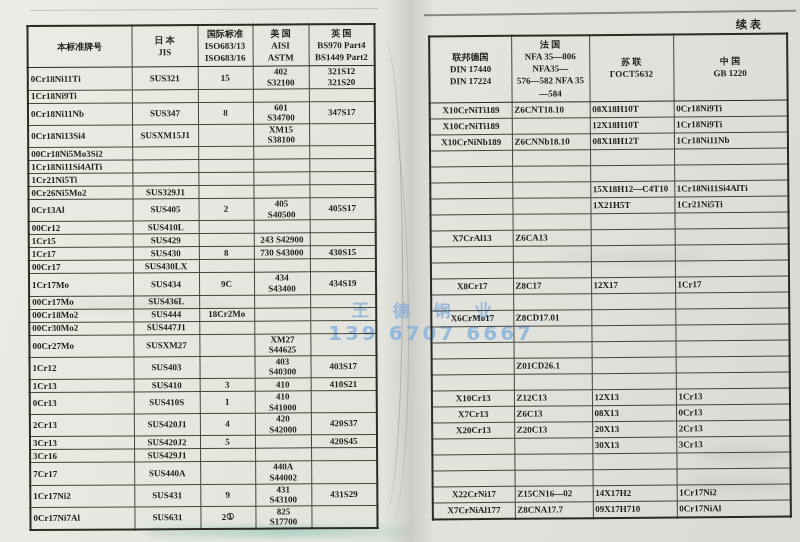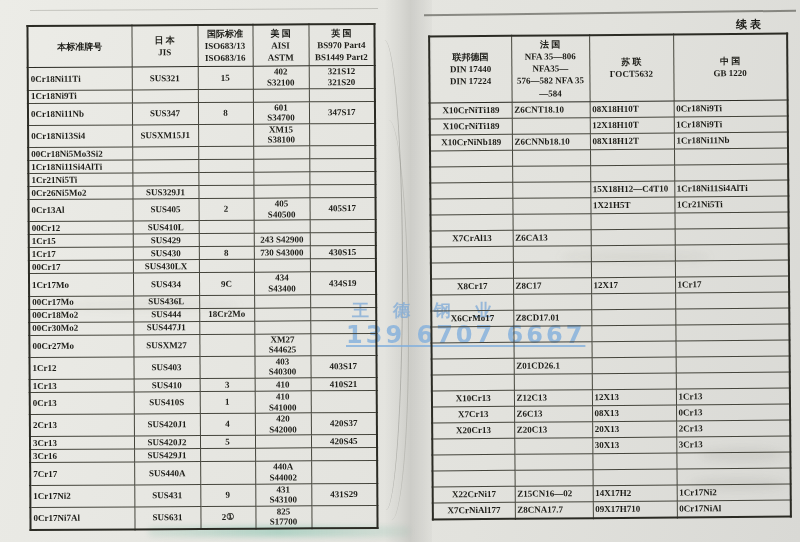--- a/index.html
+++ b/index.html
@@ -38,21 +38,21 @@
     filter:blur(2.5px);
   }
   .bleed{position:absolute;border-radius:50%;filter:blur(4px);background:rgba(95,95,88,0.10);}
   .bleed.b1{left:700px;top:448px;width:84px;height:14px;}
   .bleed.b2{left:690px;top:478px;width:96px;height:12px;}
   .bleed.b3{left:560px;top:252px;width:150px;height:10px;background:rgba(95,95,88,0.07);}
   .bleed.b4{left:60px;top:300px;width:180px;height:10px;background:rgba(95,95,88,0.06);}
   
   .wm{position:absolute;font-family:"DejaVu Sans","Liberation Sans",sans-serif;font-weight:bold;}
   .wm-1{left:352px;top:299px;font-size:17px;letter-spacing:9px;color:rgba(125,170,215,0.75);}
-  .wm-2{left:346px;top:321px;font-size:24px;letter-spacing:3px;color:rgba(130,175,220,0.80);text-decoration:underline;}
+  .wm-2{left:328px;top:321px;font-size:20px;letter-spacing:3px;color:rgba(130,175,220,0.80);}
   
   .continued{position:absolute;left:736px;top:17px;font-size:11px;font-weight:bold;letter-spacing:3px;}
   .footnote{position:absolute;left:38px;top:518px;font-size:10px;font-weight:bold;letter-spacing:0.5px;margin-top:28px;}
   
   table.doc{border-collapse:collapse;table-layout:fixed;position:absolute;background:transparent;}
   table.doc td,table.doc th{
     border:1px solid #45453c;
     font-weight:bold;white-space:pre-line;overflow:hidden;
     color:#1d1d18;
   }

